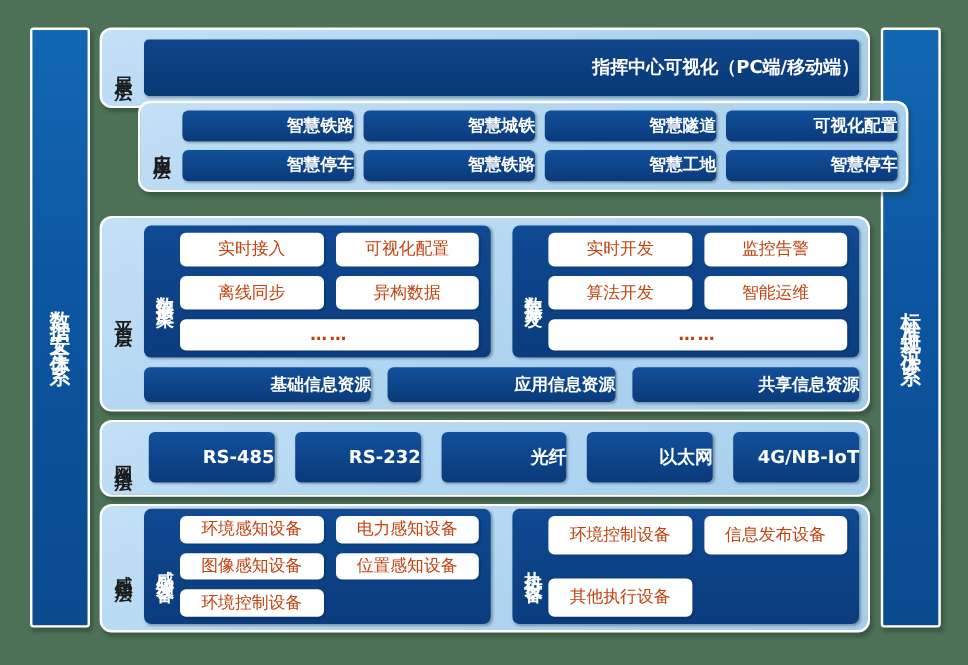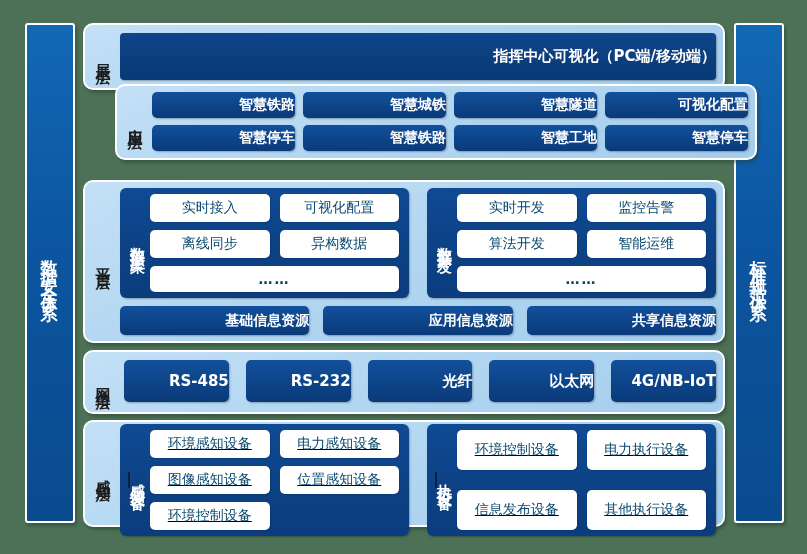--- a/index.html
+++ b/index.html
@@ -72,33 +72,33 @@
   
   .groups{display:flex;gap:18px;}
   .group{
     flex:1;border-radius:6px;
     background:linear-gradient(180deg,#0f4a93 0%,#0c4184 60%,#0b3d7e 100%);
     display:flex;align-items:stretch;
     padding:6px 10px 6px 4px;box-sizing:border-box;
     box-shadow:1px 1px 2px rgba(0,0,0,.28);
   }
   .panel-platform .group{height:110px;}
-  .panel-perception .group{height:112px;text-decoration:underline;}
+  .panel-perception .group{height:96px;}
   .group-label{
     width:26px;display:flex;align-items:center;justify-content:center;
     writing-mode:vertical-rl;text-orientation:upright;
     color:#ffffff;font-size:15px;font-weight:bold;letter-spacing:4px;
     line-height:1;flex:0 0 26px;
   }
   .group-grid{flex:1;display:grid;grid-template-columns:1fr 1fr;gap:8px 10px;}
   .group-grid.exec{gap:20px 10px;text-align:center;}
   .white-box{
     background:#ffffff;border-radius:5px;
     display:flex;align-items:center;justify-content:center;
-    font-size:14px;color:#0c4a6e;
+    font-size:14px;color:#c2410c;
     box-shadow:1px 1px 1px rgba(0,30,80,.25);
   }
   .more-box{grid-column:1 / -1;letter-spacing:2px;font-weight:bold;}
 </style>
 </head>
 <body>
 
 <div id="stage">
 
   <div class="side-bar left">
@@ -184,21 +184,20 @@
           <div class="white-box">电力感知设备</div>
           <div class="white-box">图像感知设备</div>
           <div class="white-box">位置感知设备</div>
           <div class="white-box">环境控制设备</div>
         </div>
       </div>
       <div class="group">
         <span class="group-label">执行设备</span>
         <div class="group-grid exec">
           <div class="white-box">环境控制设备</div>
-          <div class="white-box">电力执行设备</div>
           <div class="white-box">信息发布设备</div>
           <div class="white-box">其他执行设备</div>
         </div>
       </div>
     </div>
   </div>
 
 </div>
 
 </body></html>

